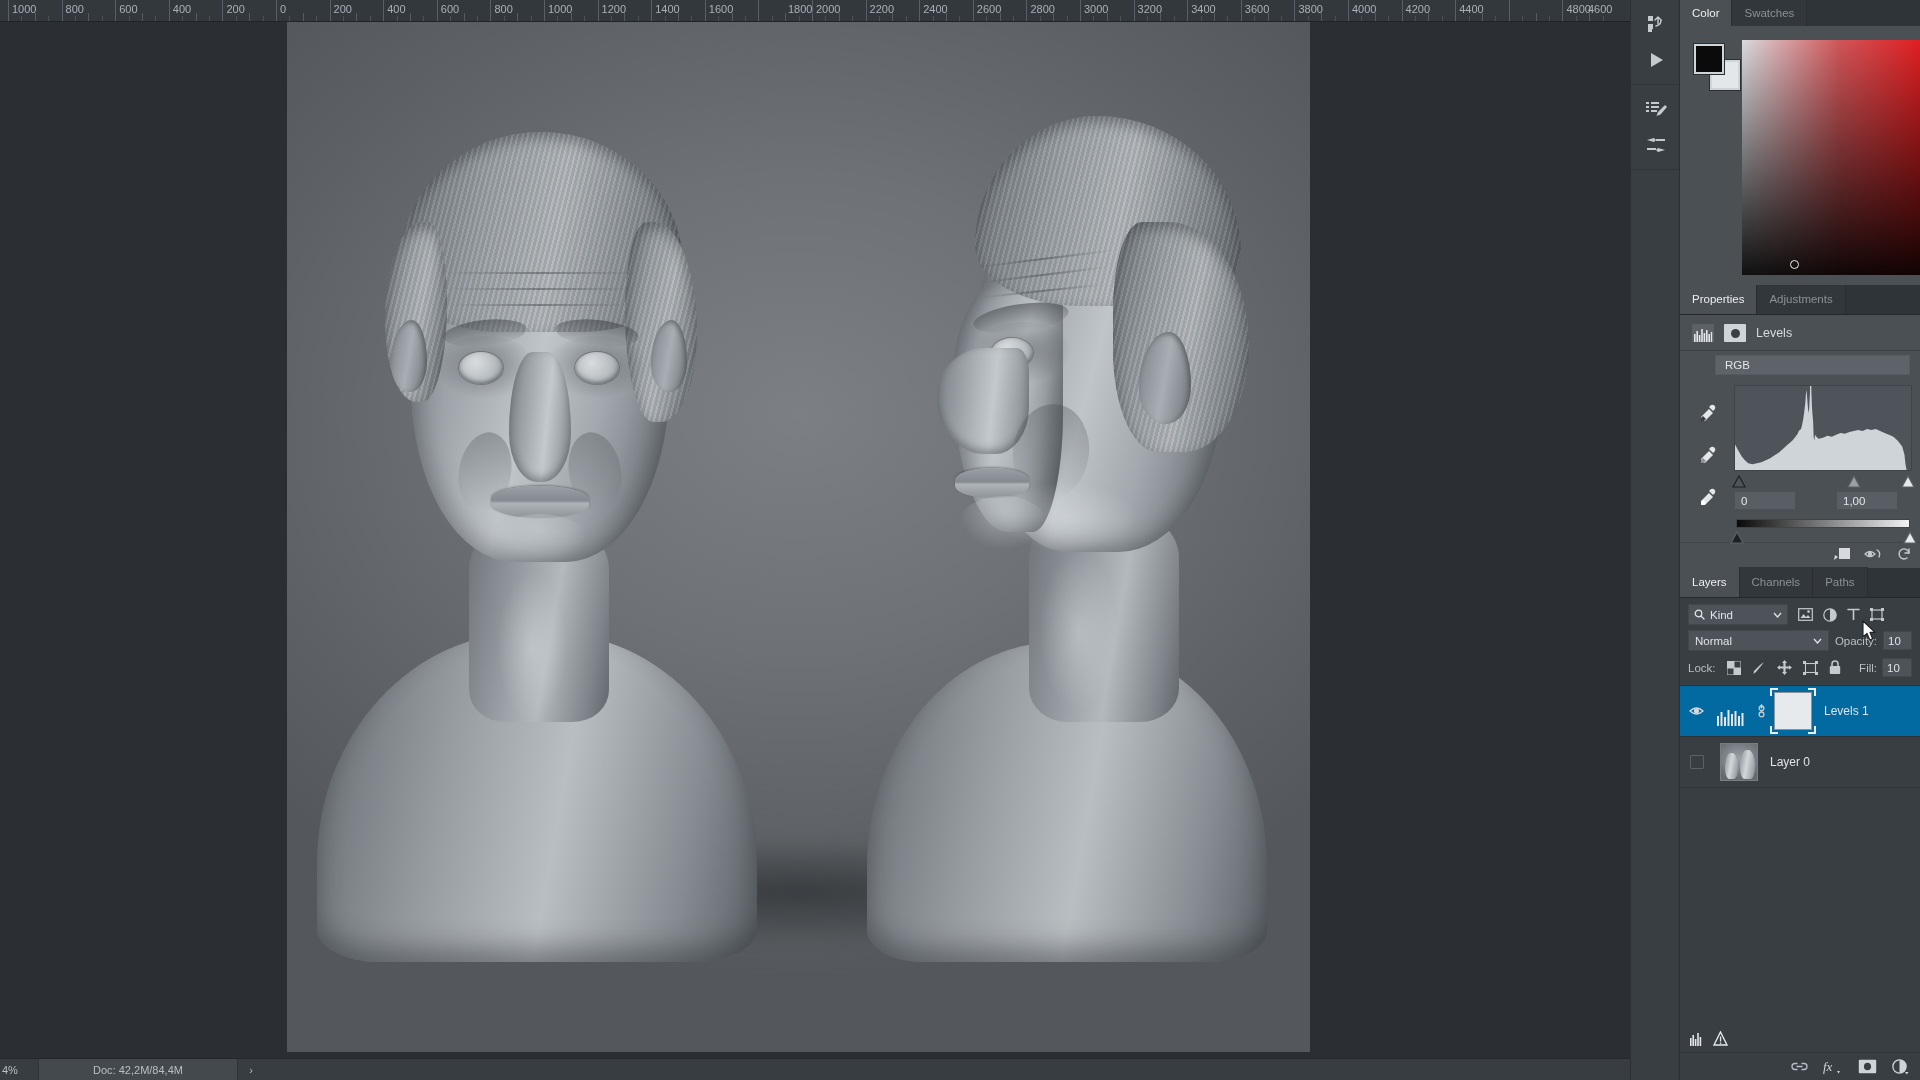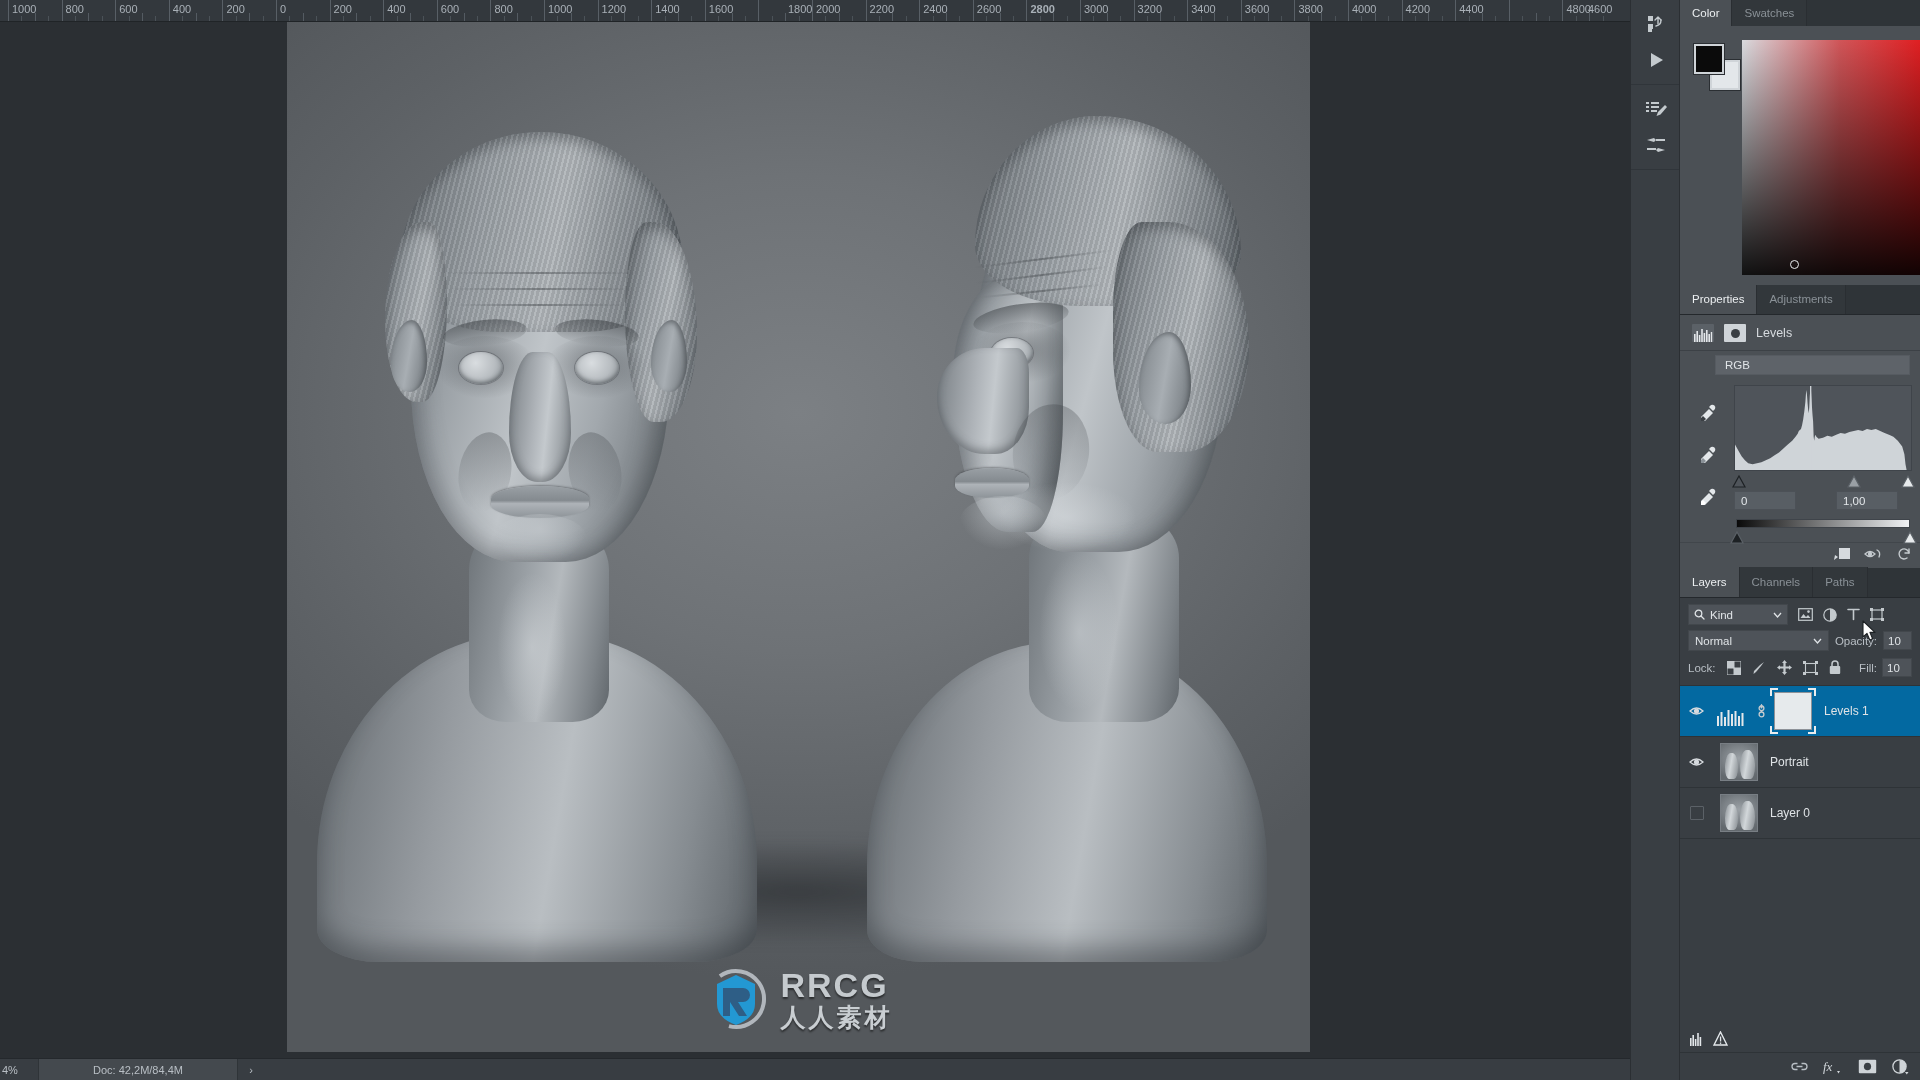--- a/index.html
+++ b/index.html
@@ -446,21 +446,21 @@
       <div class="rlabel" style="left: 919.2px;">2400</div>
       <div class="tick minor" style="left: 932.6px;"></div>
       <div class="tick mid" style="left: 946px;"></div>
       <div class="tick minor" style="left: 959.4px;"></div>
       <div class="tick" style="left: 972.8px;"></div>
       <div class="rlabel" style="left: 972.8px;">2600</div>
       <div class="tick minor" style="left: 986.2px;"></div>
       <div class="tick mid" style="left: 999.6px;"></div>
       <div class="tick minor" style="left: 1013px;"></div>
       <div class="tick" style="left: 1026.4px;"></div>
-      <div class="rlabel" style="left: 1026.4px; font-weight: bold;">2800</div>
+      <div class="rlabel" style="left: 1026.4px;">2800</div>
       <div class="tick minor" style="left: 1039.8px;"></div>
       <div class="tick mid" style="left: 1053.2px;"></div>
       <div class="tick minor" style="left: 1066.6px;"></div>
       <div class="tick" style="left: 1080px;"></div>
       <div class="rlabel" style="left: 1080px;">3000</div>
       <div class="tick minor" style="left: 1093.4px;"></div>
       <div class="tick mid" style="left: 1106.8px;"></div>
       <div class="tick minor" style="left: 1120.2px;"></div>
       <div class="tick" style="left: 1133.6px;"></div>
       <div class="rlabel" style="left: 1133.6px;">3200</div>
@@ -587,33 +587,20 @@
 
           <div class="cheekline" style="left:236px; top:322px; width:76px; height:96px; transform:rotate(8deg);"></div>
 
           <div class="lips" style="left:178px; top:386px; width:74px; height:30px;"></div>
 
           <div class="chin" style="left:182px; top:414px; width:88px; height:54px;"></div>
 
           <div class="highlight" style="left:220px; top:400px; width:140px; height:70px;"></div>
         </div>
 
-        <div class="watermark">
-          <div class="wm-badge">
-            <svg viewBox="0 0 62 62" width="62" height="62">
-              <circle cx="31" cy="31" r="28" fill="none" stroke="#b9bfc5" stroke-width="4" stroke-dasharray="112 64" transform="rotate(-125 31 31)"></circle>
-              <path d="M31 7 L50 16 L50 36 Q50 50 31 57 Q12 50 12 36 L12 16 Z" fill="#1f9ede"></path>
-              <path d="M24 20 h14 a7 7 0 0 1 0 14 h-5 l9 14 h-8 l-9 -14 v14 h-7 v-28 h6 z" fill="#2b5f8a"></path>
-            </svg>
-          </div>
-          <div class="wm-text">
-            <div class="wm-main">RRCG</div>
-            <div class="wm-sub">人人素材</div>
-          </div>
-        </div>
       </div>
     </div>
   </div>
 
   <div class="statusbar">
     <div class="sb-zoom">4%</div>
     <div class="sb-doc">Doc: 42,2M/84,4M</div>
     <div class="sb-arrow">›</div>
   </div>
 
@@ -944,35 +931,20 @@
                 <i></i>
                   <i></i>
                   <i></i>
                   <i></i>
               </div>
             </div>
           </div>
           <div class="lr-name">Levels 1</div>
         </div>
 
-        <div class="layer-row">
-          <div class="lr-eye">
-            <svg width="17" height="12" viewBox="0 0 17 12">
-              <path d="M1 6 q6.5 -6 13 0 q-6.5 6 -13 0 z" fill="none" stroke="#d6dade" stroke-width="1.3"></path>
-              <circle cx="7.5" cy="6" r="2.6" fill="#d6dade"></circle>
-            </svg>
-          </div>
-          <div class="lr-thumbs" style="margin-left:6px;">
-            <div class="thumb-img">
-              <div class="mini-bust" style="left:4px; top:9px; width:13px; height:26px;"></div>
-              <div class="mini-bust" style="left:19px; top:6px; width:15px; height:29px;"></div>
-            </div>
-          </div>
-          <div class="lr-name">Portrait</div>
-        </div>
 
         <div class="layer-row">
           <div class="lr-eye">
             <div class="eye-box"></div>
           </div>
           <div class="lr-thumbs" style="margin-left:6px;">
             <div class="thumb-img">
               <div class="mini-bust" style="left:4px; top:9px; width:13px; height:26px;"></div>
               <div class="mini-bust" style="left:19px; top:6px; width:15px; height:29px;"></div>
             </div>

